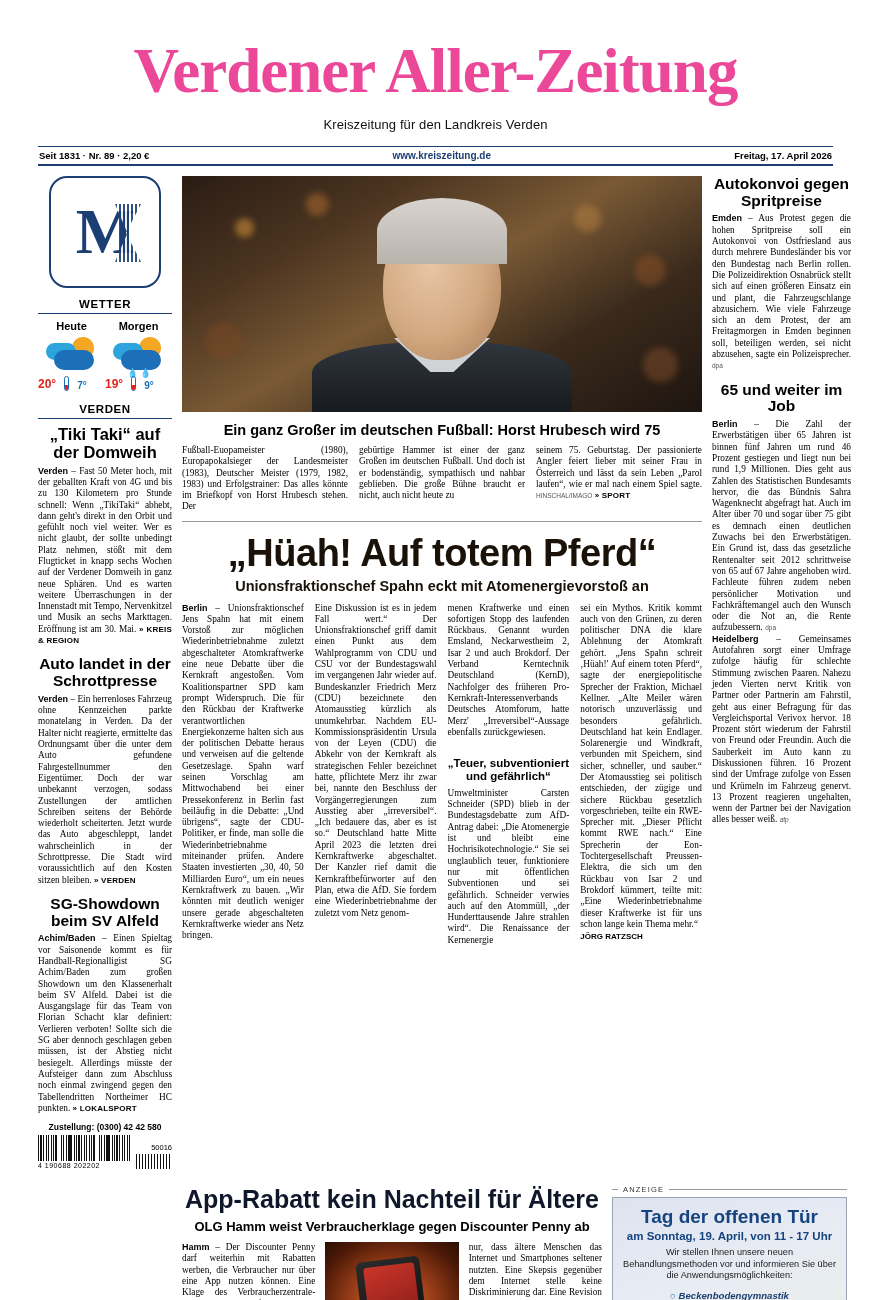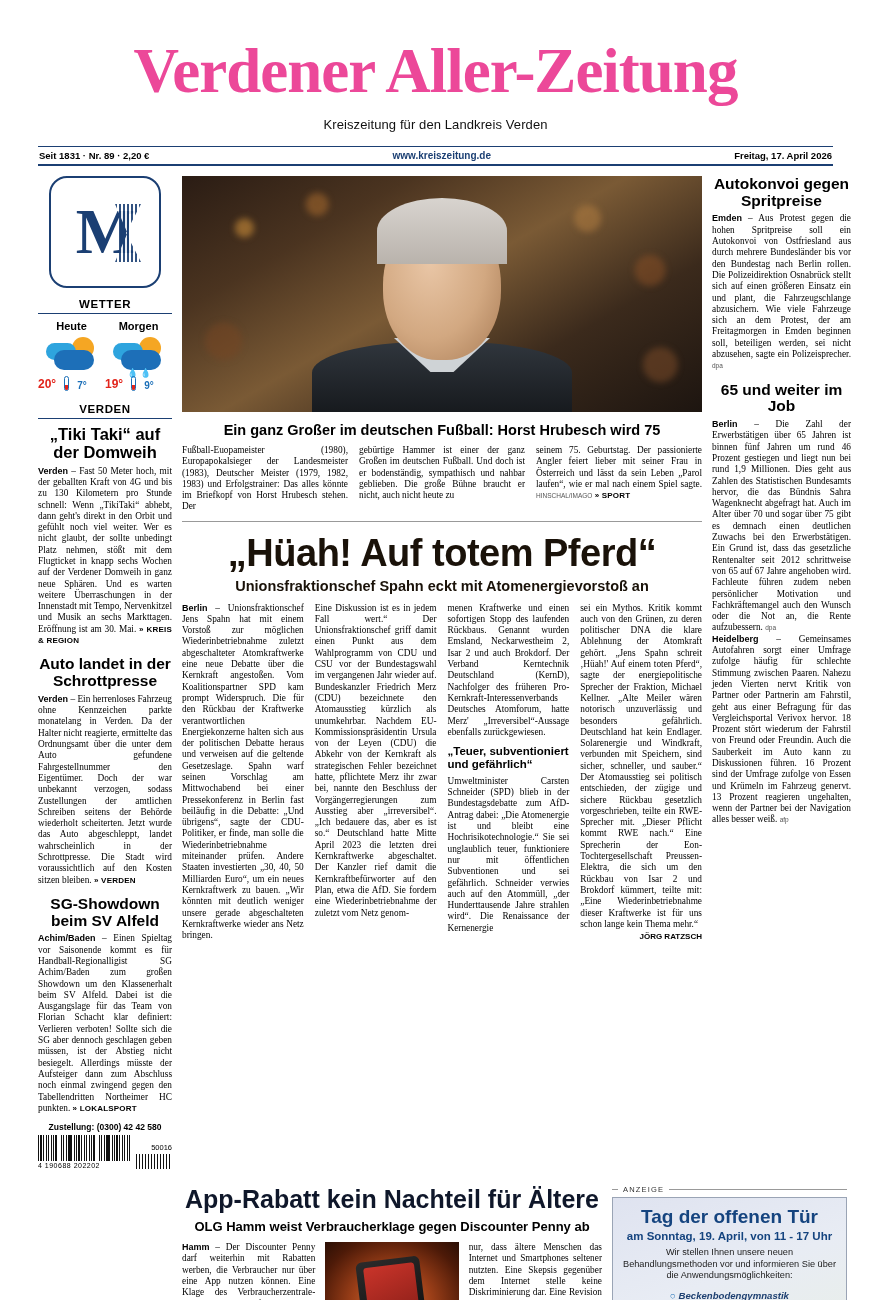--- a/index.html
+++ b/index.html
@@ -174,24 +174,24 @@
     margin-top: 12px; color: #1a1209; letter-spacing: -.5px;
   }
   .main-sub {
     font-family: "Liberation Sans", sans-serif; font-size: 14.5px;
     text-align: center; margin-top: 5px; margin-bottom: 9px; color: #1a1209;
   }
   .four-cols { display: flex; gap: 11px; }
   .four-cols > div { flex: 1; }
   .sub-head {
     font-family: "Liberation Sans", sans-serif; font-weight: 700;
-    font-size: 11.5px; line-height: 1.12; text-align: left; margin: 7px 0 5px;
+    font-size: 11.5px; line-height: 1.12; text-align: center; margin: 19px 0 5px;
   }
   .byline { font-family: "Liberation Sans", sans-serif; font-size: 8px; font-weight: 700;
-            text-align: right; margin-top: 2px; }
+            margin-top: 2px; }
 
   
   .bottom { display: flex; gap: 10px; margin-top: 16px; }
   .pen-head {
     font-family: "Liberation Sans", sans-serif; font-weight: 700; font-size: 25px;
     text-align: center; margin-bottom: 5px; color: #0f172a;
   }
   .pen-sub {
     font-family: "Liberation Sans", sans-serif; font-size: 13px;
     text-align: center; margin-bottom: 8px;

